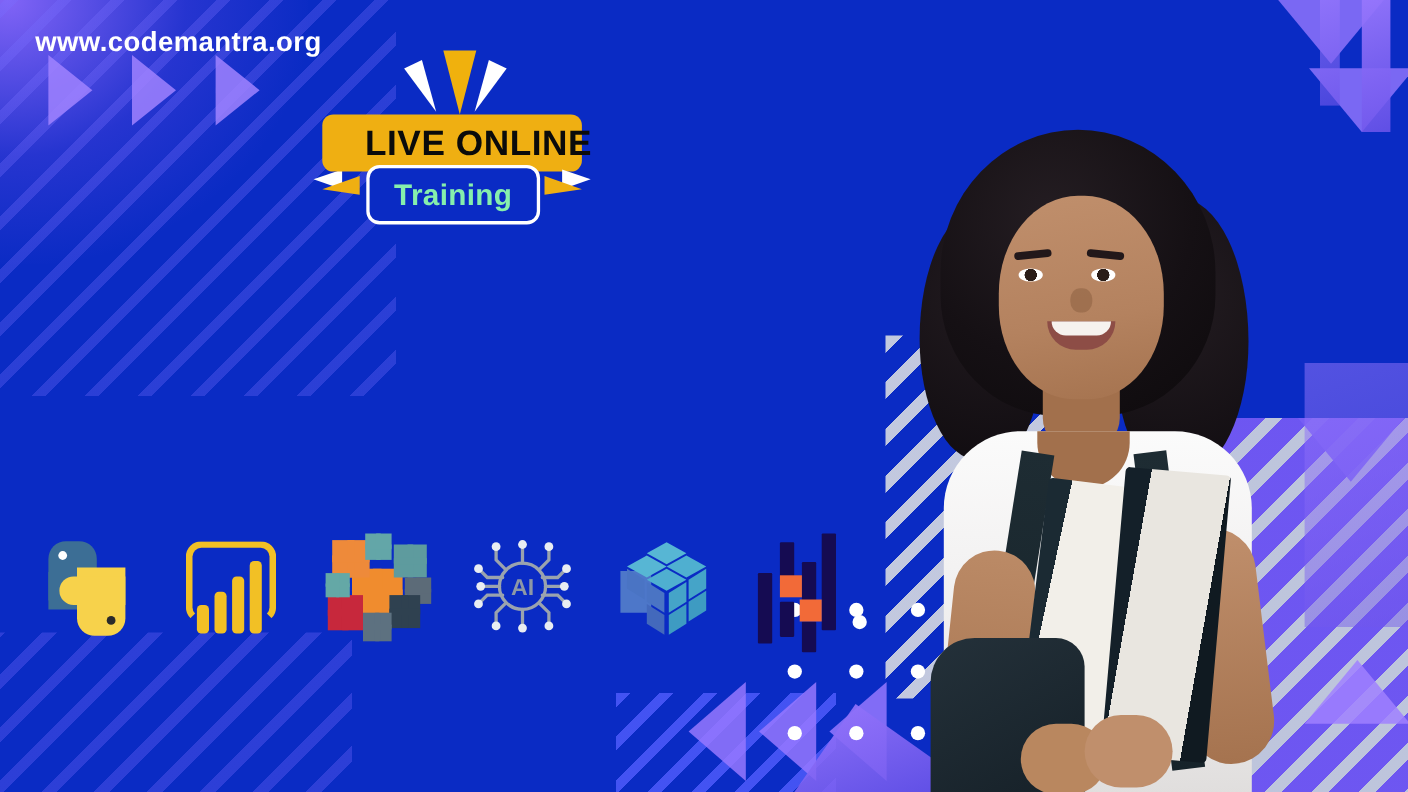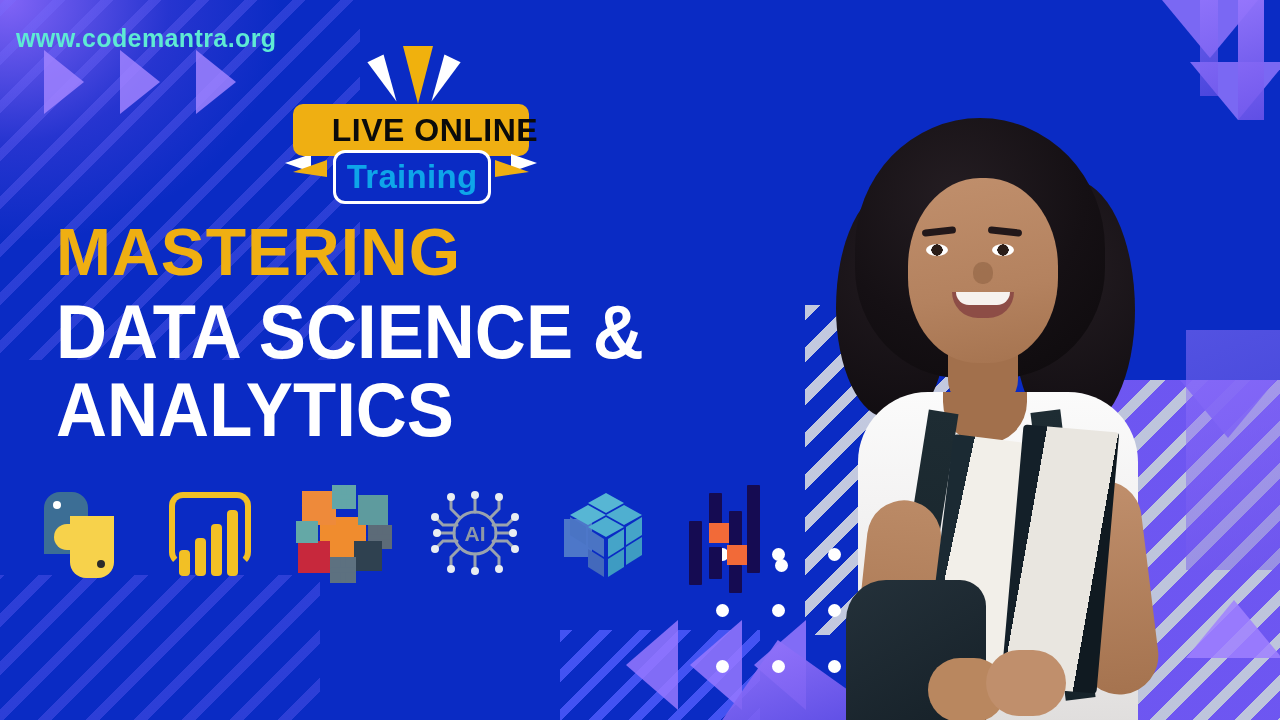--- a/index.html
+++ b/index.html
@@ -159,22 +159,22 @@
     border-radius:34px; background:#c08f6c; }
   .p-book1 { position:absolute; left:138px; top:330px; width:112px; height:250px;
     background:linear-gradient(95deg,#1b2a33 0 16%, #f2efe9 16% 84%, #16222a 84% 100%);
     transform:rotate(7deg); border-radius:4px; }
   .p-book2 { position:absolute; left:212px; top:318px; width:96px; height:262px;
     background:linear-gradient(95deg,#142029 0 20%, #e9e6e0 20% 80%, #101a21 80% 100%);
     transform:rotate(5deg); border-radius:4px; }
 
   
   .site-url {
-    position:absolute; left:16px; top:24px;
-    font-size:25px; font-weight:bold; color:#5eead4;
+    position:absolute; left:32px; top:24px;
+    font-size:25px; font-weight:bold; color:#ffffff;
     letter-spacing:.4px;
   }
   .iso-cert {
     position:absolute; right:30px; top:22px;
     font-size:26px; font-weight:bold; color:#ffffff;
     letter-spacing:.3px;
   }
 
   
   .badge-wrap { position:absolute; left:285px; top:48px; width:252px; height:165px; }
@@ -196,21 +196,21 @@
     font-size:32px; font-weight:bold; color:#0b0b0b;
     letter-spacing:.5px; white-space:nowrap;margin-left:48px;
   }
   .badge-sub {
     position:absolute; left:48px; top:102px; width:158px; height:54px;
     border:3px solid #ffffff; border-radius:12px;
     background:#0A2BC4;
     display:flex; align-items:center; justify-content:center;
   }
   .badge-sub span {
-    font-size:33px; font-weight:bold; color:#0ea5e9; letter-spacing:.3px;
+    font-size:27px; font-weight:bold; color:#86efac; letter-spacing:.3px;
   }
   .plane { position:absolute; width:48px; height:34px; }
   .plane .w-wing, .plane .y-wing { position:absolute; width:0; height:0; }
   .plane-left { left:0px; top:104px; }
   .plane-left .w-wing {
     left:0; top:2px;
     border-top:9px solid transparent; border-bottom:9px solid transparent;
     border-right:26px solid #ffffff;
   }
   .plane-left .y-wing {
@@ -400,27 +400,20 @@
     <div class="badge-sub">
       <span>Training</span>
     </div>
 
     <div class="plane plane-right">
       <span class="w-wing"></span>
       <span class="y-wing"></span>
     </div>
   </div>
 
-  <div class="headline">
-    <div class="h-mastering">MASTERING</div>
-    <div class="h-main">
-      <div>DATA SCIENCE &amp;</div>
-      <div>ANALYTICS</div>
-    </div>
-  </div>
 
   <div class="logo-row">
 
     <div class="logo">
       <div class="py">
         <div class="snake s-top"></div>
         <div class="s-arm-t"></div>
         <div class="snake s-bot"></div>
         <div class="s-arm-b"></div>
         <div class="eye-t"></div>

